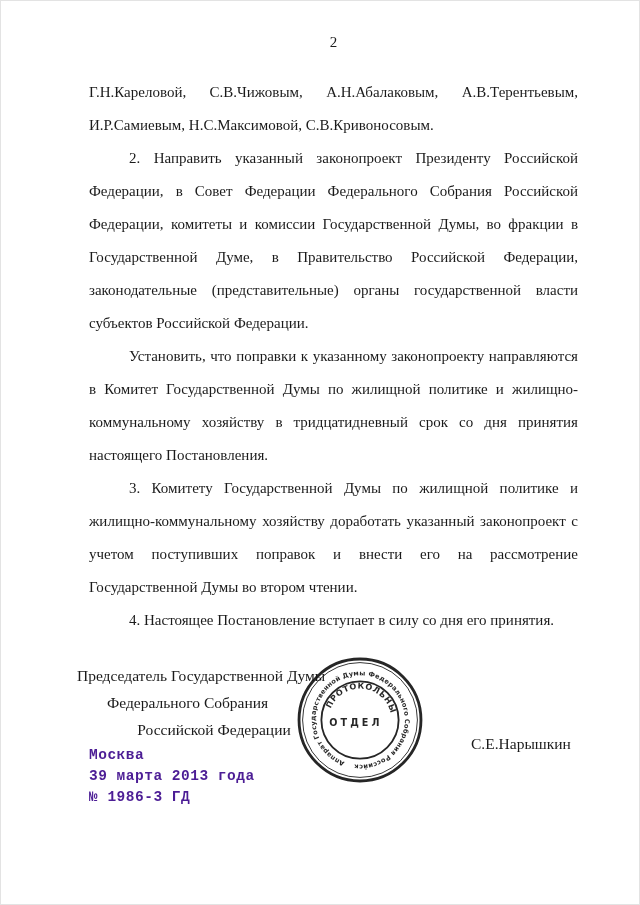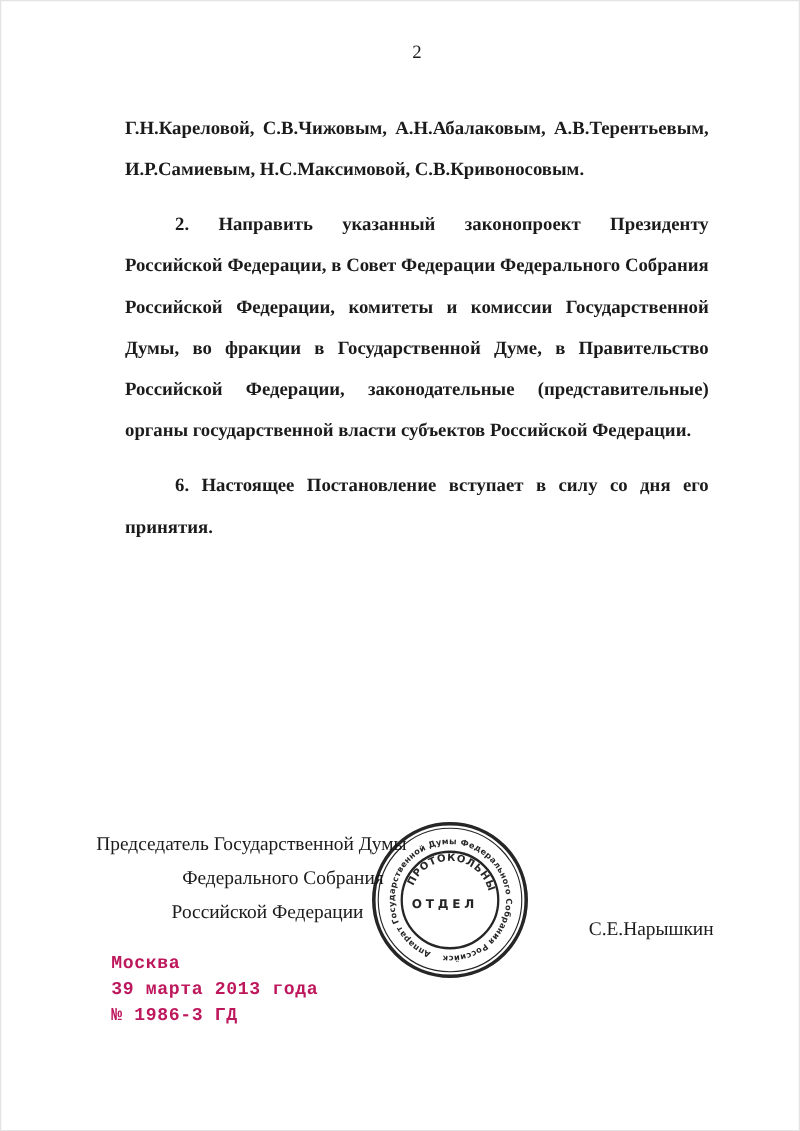--- a/index.html
+++ b/index.html
@@ -19,44 +19,44 @@
     text-align:center;
     font-size:15px;
   }
   .doc-body{
     position:absolute;
     left:88px;top:75px;width:489px;
     font-size:15px;
     line-height:33px;
     text-align:justify;
   }
-  .doc-body p{margin:11px;font-weight:bold;}
+  .doc-body p{margin:0;}
   .doc-body p.indent{text-indent:40px;}
   .signature{
     position:absolute;
     left:76px;top:661px;width:262px;
     font-size:15.5px;
     line-height:27px;
   }
-  .sig-line2{margin-left:30px;text-align:right;width:200px;}
+  .sig-line2{margin-left:30px;text-align:left;width:200px;}
   .sig-line3{margin-left:37px;text-align:center;width:200px;}
   .signatory{
     position:absolute;
     left:470px;top:734px;
     font-size:15.5px;
   }
   .footer-block{
     position:absolute;
-    left:88px;top:760px;
+    left:88px;top:744px;
     font-family:"Liberation Mono","DejaVu Sans Mono",monospace;
     font-weight:700;
     font-size:14.5px;
     line-height:21px;
     letter-spacing:0.5px;
-    color:#be185d;
+    color:#4c1d95;
     white-space:nowrap;
   }
   .stamp{
     position:absolute;
     left:296px;top:656px;
     width:126px;height:126px;
     opacity:0.92;
   }
   .stamp svg{display:block;width:126px;height:126px;}
   .stamp text{
@@ -68,21 +68,23 @@
 </head>
 <body>
 
 <div class="page">
 
   <div class="page-number">2</div>
 
   <div class="doc-body">
     <p>Г.Н.Кареловой, С.В.Чижовым, А.Н.Абалаковым, А.В.Терентьевым, И.Р.Самиевым, Н.С.Максимовой, С.В.Кривоносовым.</p>
     <p class="indent">2. Направить указанный законопроект Президенту Российской Федерации, в Совет Федерации Федерального Собрания Российской Федерации, комитеты и комиссии Государственной Думы, во фракции в Государственной Думе, в Правительство Российской Федерации, законодательные (представительные) органы государственной власти субъектов Российской Федерации.</p>
-    <p class="indent">6. Настоящее Постановление вступает в силу со дня его принятия.</p>
+    <p class="indent">Установить, что поправки к указанному законопроекту направляются в Комитет Государственной Думы по жилищной политике и жилищно-коммунальному хозяйству в тридцатидневный срок со дня принятия настоящего Постановления.</p>
+    <p class="indent">3. Комитету Государственной Думы по жилищной политике и жилищно-коммунальному хозяйству доработать указанный законопроект с учетом поступивших поправок и внести его на рассмотрение Государственной Думы во втором чтении.</p>
+    <p class="indent">4. Настоящее Постановление вступает в силу со дня его принятия.</p>
   </div>
 
   <div class="signature">
     <div>Председатель Государственной Думы</div>
     <div class="sig-line2">Федерального Собрания</div>
     <div class="sig-line3">Российской Федерации</div>
   </div>
 
   <div class="signatory">С.Е.Нарышкин</div>
 

